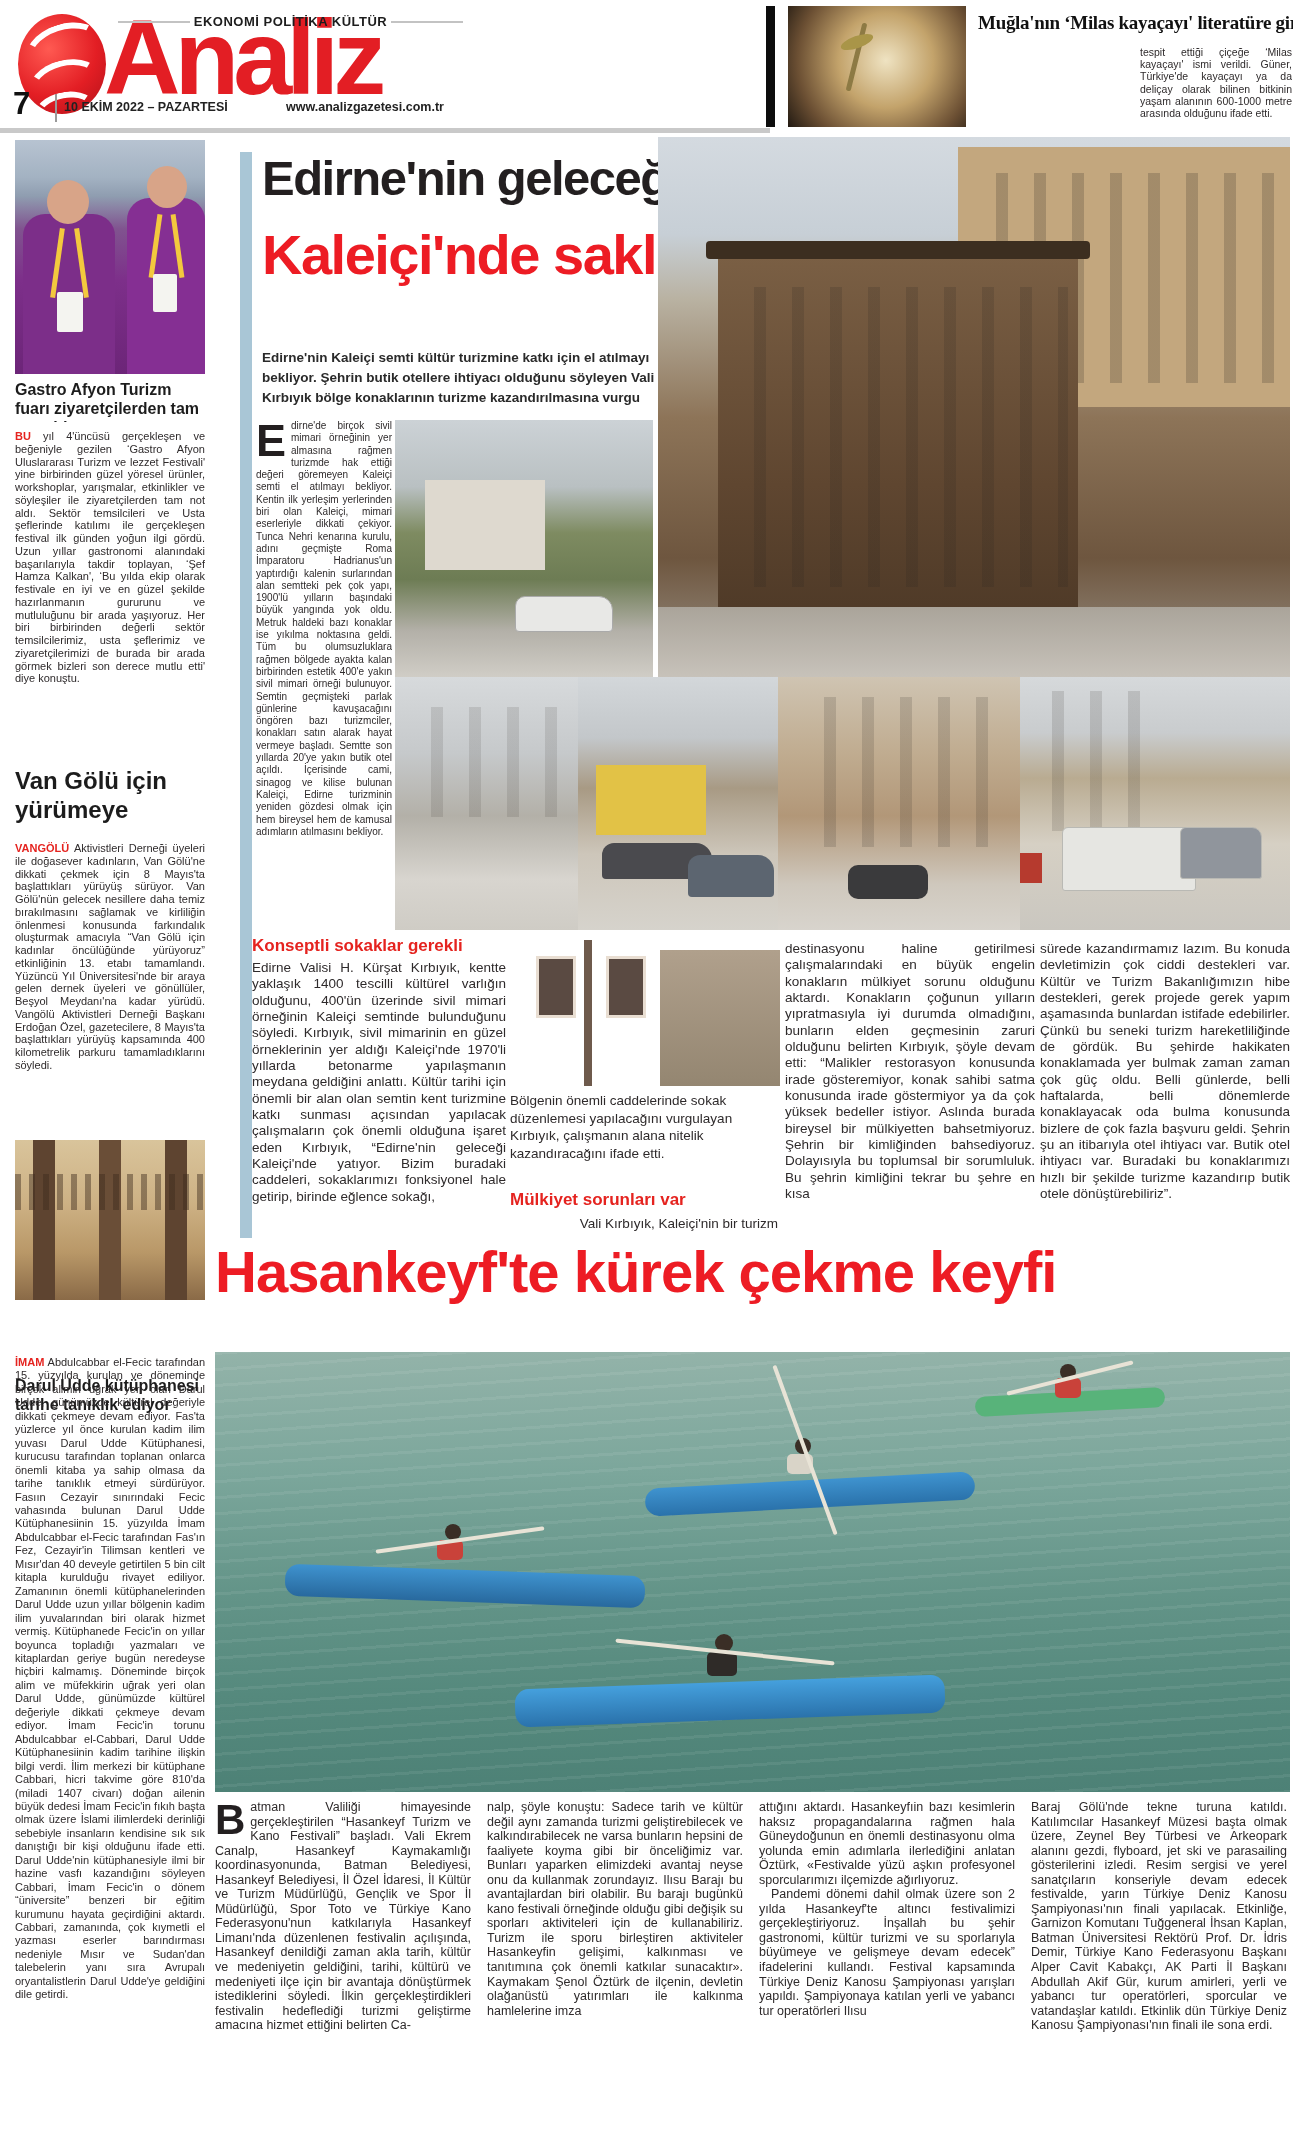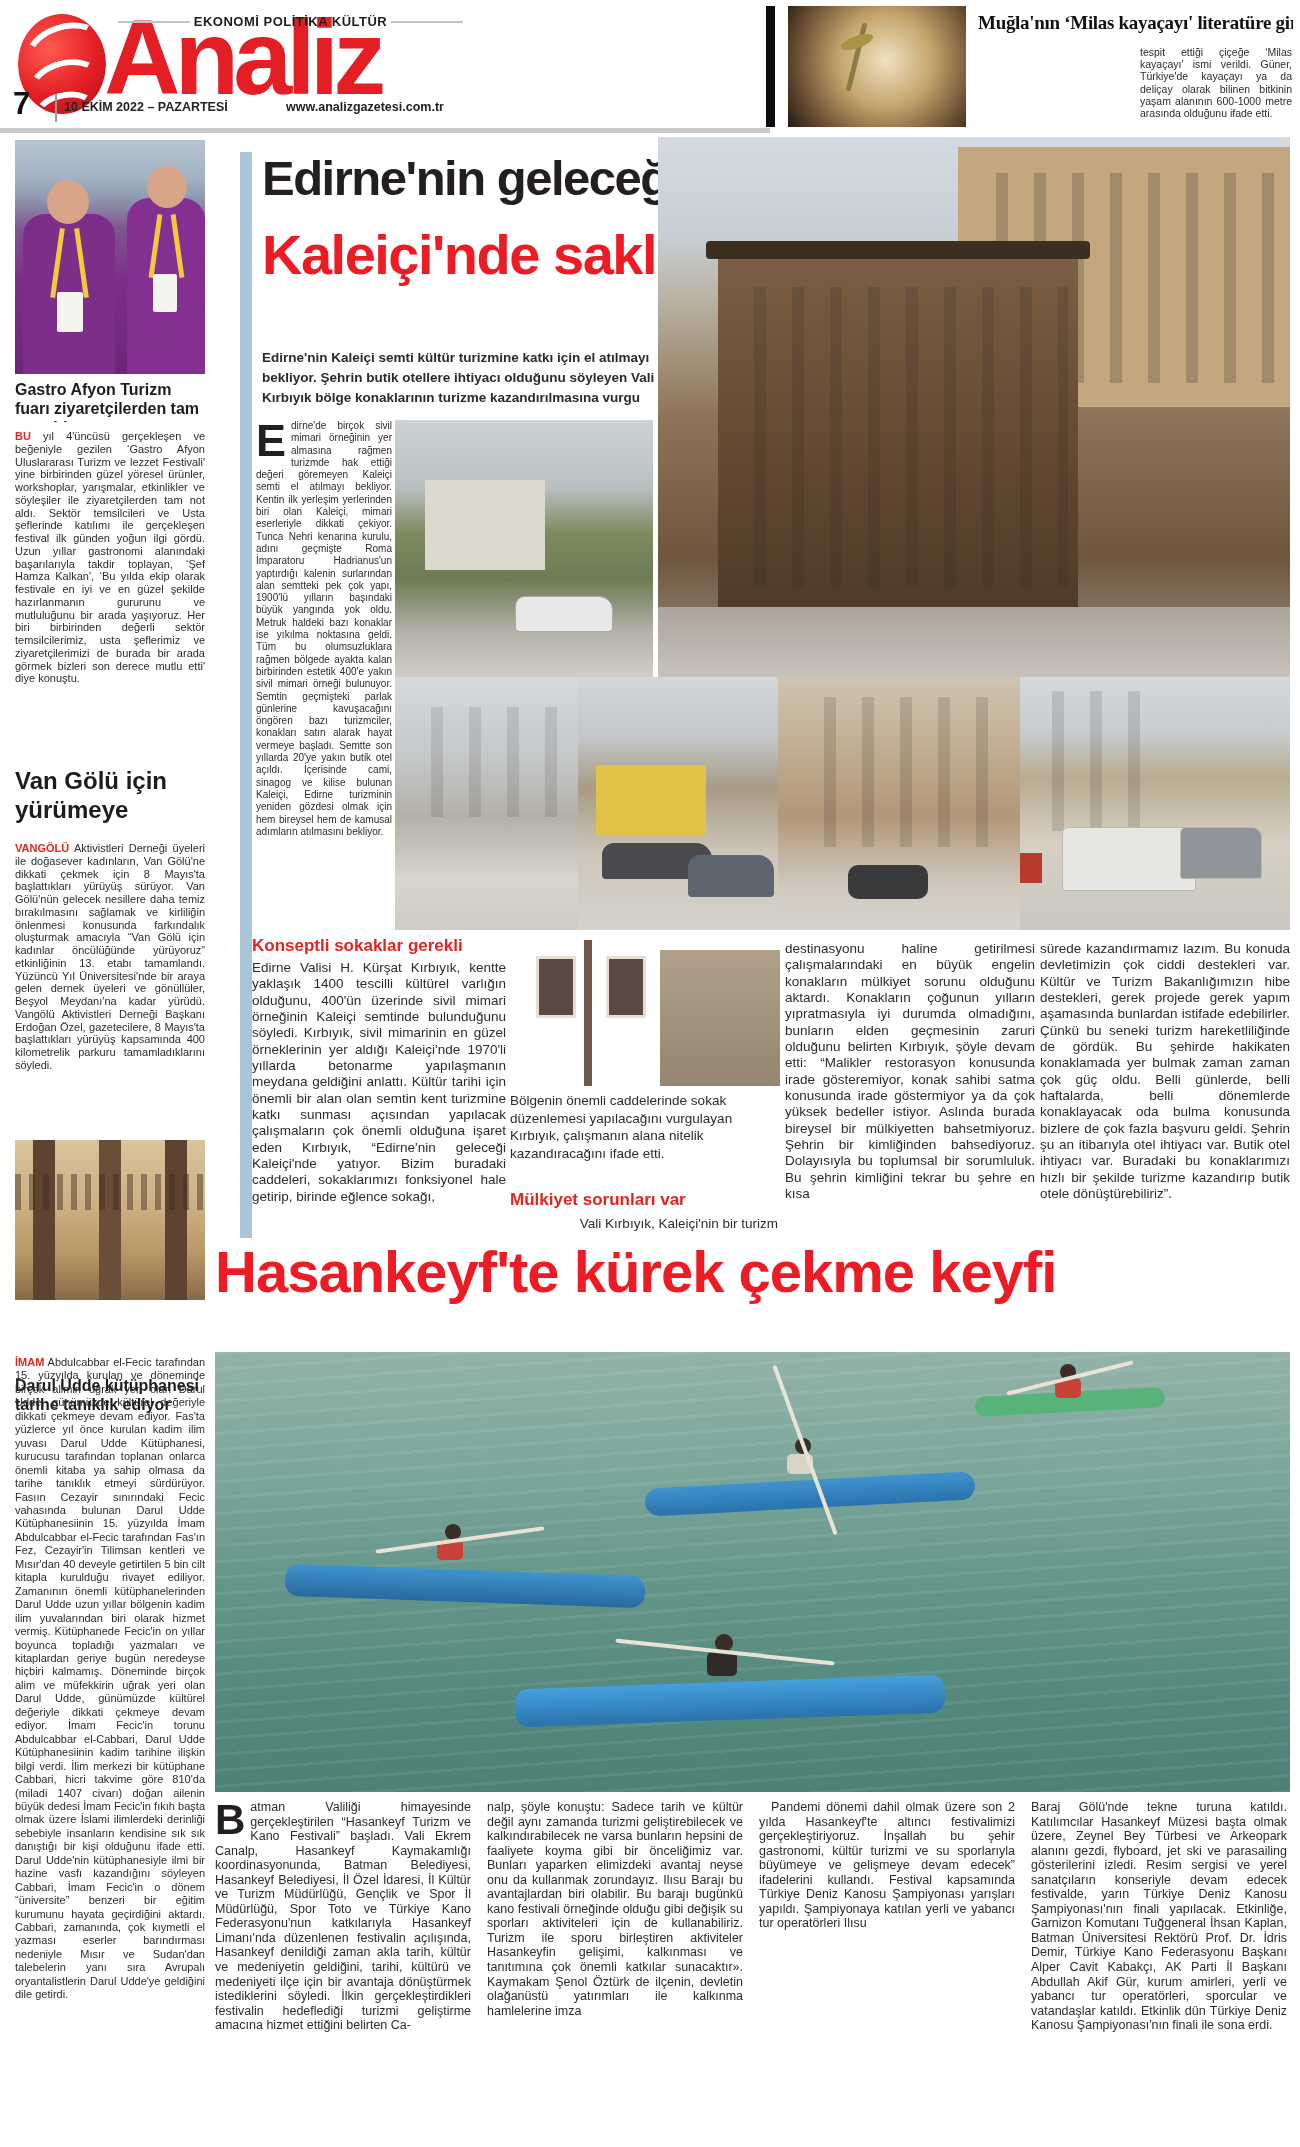--- a/index.html
+++ b/index.html
@@ -216,17 +216,18 @@
     <div class="paddler-head" style="left:500px;top:282px;width:18px;height:18px;"></div>
     <div class="paddler-vest" style="left:492px;top:300px;width:30px;height:24px;background:#2f2b28;"></div>
     <div class="paddle" style="left:400px;top:298px;width:220px;transform:rotate(6deg);"></div>
   </div>
 
   <div class="col hk-col" style="left:215px;">
     <span class="dropcap" style="font-size:42px;">B</span><span>atman Valiliği himayesinde gerçekleştirilen “Hasankeyf Turizm ve Kano Festivali” başladı. Vali Ekrem Canalp, Hasankeyf Kaymakamlığı koordinasyonunda, Batman Belediyesi, Hasankeyf Belediyesi, İl Özel İdaresi, İl Kültür ve Turizm Müdürlüğü, Gençlik ve Spor İl Müdürlüğü, Spor Toto ve Türkiye Kano Federasyonu'nun katkılarıyla Hasankeyf Limanı'nda düzenlenen festivalin açılışında, Hasankeyf denildiği zaman akla tarih, kültür ve medeniyetin geldiğini, tarihi, kültürü ve medeniyeti ilçe için bir avantaja dönüştürmek istediklerini söyledi. İlkin gerçekleştirdikleri festivalin hedeflediği turizmi geliştirme amacına hizmet ettiğini belirten Ca-</span>
   </div>
   <div class="col hk-col" style="left:487px;">nalp, şöyle konuştu: Sadece tarih ve kültür değil aynı zamanda turizmi geliştirebilecek ve kalkındırabilecek ne varsa bunların hepsini de faaliyete koyma gibi bir önceliğimiz var. Bunları yaparken elimizdeki avantaj neyse onu da kullanmak zorundayız. Ilısu Barajı bu avantajlardan biri olabilir. Bu barajı bugünkü kano festivali örneğinde olduğu gibi değişik su sporları aktiviteleri için de kullanabiliriz. Turizm ile sporu birleştiren aktiviteler Hasankeyfin gelişimi, kalkınması ve tanıtımına çok önemli katkılar sunacaktır». Kaymakam Şenol Öztürk de ilçenin, devletin olağanüstü yatırımları ile kalkınma hamlelerine imza</div>
   <div class="col hk-col" style="left:759px;">
+    <div>attığını aktardı. Hasankeyfıin bazı kesimlerin haksız propagandalarına rağmen hala Güneydoğunun en önemli destinasyonu olma yolunda emin adımlarla ilerlediğini anlatan Öztürk, «Festivalde yüzü aşkın profesyonel sporcularımızı ilçemizde ağırlıyoruz.</div>
     <div style="text-indent:12px;">Pandemi dönemi dahil olmak üzere son 2 yılda Hasankeyf'te altıncı festivalimizi gerçekleştiriyoruz. İnşallah bu şehir gastronomi, kültür turizmi ve su sporlarıyla büyümeye ve gelişmeye devam edecek” ifadelerini kullandı. Festival kapsamında Türkiye Deniz Kanosu Şampiyonası yarışları yapıldı. Şampiyonaya katılan yerli ve yabancı tur operatörleri Ilısu</div>
   </div>
   <div class="col hk-col" style="left:1031px;">Baraj Gölü'nde tekne turuna katıldı. Katılımcılar Hasankeyf Müzesi başta olmak üzere, Zeynel Bey Türbesi ve Arkeopark alanını gezdi, flyboard, jet ski ve parasailing gösterilerini izledi. Resim sergisi ve yerel sanatçıların konseriyle devam edecek festivalde, yarın Türkiye Deniz Kanosu Şampiyonası'nın finali yapılacak. Etkinliğe, Garnizon Komutanı Tuğgeneral İhsan Kaplan, Batman Üniversitesi Rektörü Prof. Dr. İdris Demir, Türkiye Kano Federasyonu Başkanı Alper Cavit Kabakçı, AK Parti İl Başkanı Abdullah Akif Gür, kurum amirleri, yerli ve yabancı tur operatörleri, sporcular ve vatandaşlar katıldı. Etkinlik dün Türkiye Deniz Kanosu Şampiyonası'nın finali ile sona erdi.</div>
 
 </div>
 
 </body></html>

